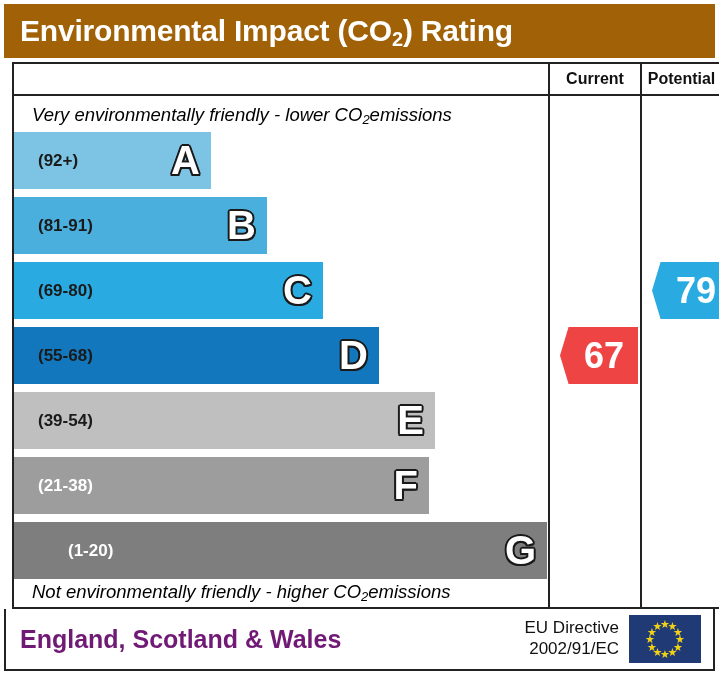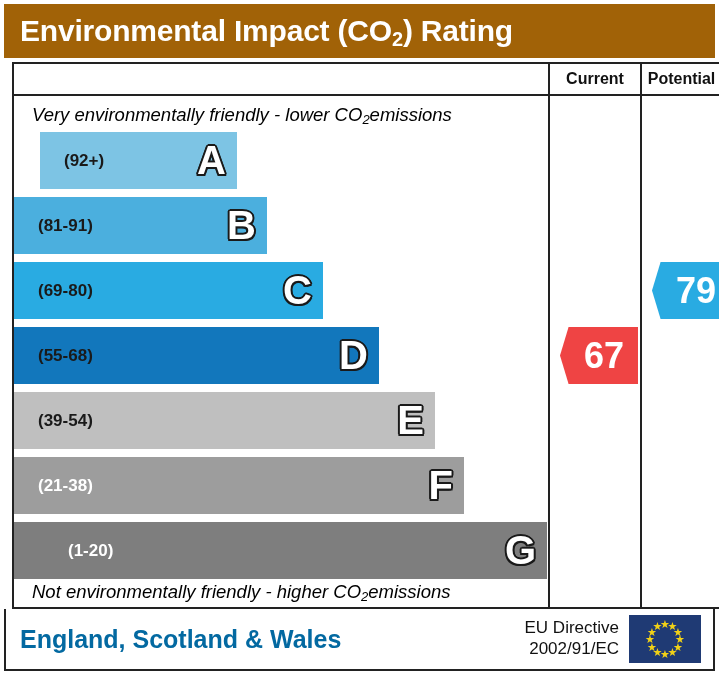--- a/index.html
+++ b/index.html
@@ -184,21 +184,21 @@
     height: 62px;
     border: 2px solid #222222;
     border-top: none;
     box-sizing: border-box;
     display: flex;
     align-items: center;
   }
   .footer-region {
     font-size: 25px;
     font-weight: bold;
-    color: #0369a1;
+    color: #701a75;
     padding-left: 14px;
     white-space: nowrap;
     flex: 1;
   }
   .footer-directive {
     font-size: 17px;
     color: #111111;
     line-height: 1.22;
     text-align: right;
     padding-right: 10px;
@@ -251,41 +251,41 @@
         <span> emissions</span>
       </div>
 
     <div class="caption bottom">
         <span>Not environmentally friendly - higher CO</span>
         <sub>2</sub>
         <span> emissions</span>
       </div>
 
     <div class="bars" id="bars">
-        <div class="bar" style="top: 0px; width: 197px; background: rgb(125, 196, 228); margin-left: 26px;">
+        <div class="bar" style="top: 0px; width: 197px; background: rgb(125, 196, 228);">
           <div class="bar-range" style="color: rgb(26, 26, 26);">(92+)</div>
           <div class="bar-letter">A</div>
         </div>
         <div class="bar" style="top: 65px; width: 253px; background: rgb(75, 175, 222);">
           <div class="bar-range" style="color: rgb(26, 26, 26);">(81-91)</div>
           <div class="bar-letter">B</div>
         </div>
         <div class="bar" style="top: 130px; width: 309px; background: rgb(41, 171, 226);">
           <div class="bar-range" style="color: rgb(26, 26, 26);">(69-80)</div>
           <div class="bar-letter">C</div>
         </div>
         <div class="bar" style="top: 195px; width: 365px; background: rgb(18, 119, 188);">
           <div class="bar-range" style="color: rgb(26, 26, 26);">(55-68)</div>
           <div class="bar-letter">D</div>
         </div>
         <div class="bar" style="top: 260px; width: 421px; background: rgb(191, 191, 191);">
           <div class="bar-range" style="color: rgb(26, 26, 26);">(39-54)</div>
           <div class="bar-letter">E</div>
         </div>
-        <div class="bar" style="top: 325px; width: 450px; background: rgb(157, 157, 157);">
+        <div class="bar" style="top: 325px; width: 415px; background: rgb(157, 157, 157);">
           <div class="bar-range" style="color: rgb(255, 255, 255);">(21-38)</div>
           <div class="bar-letter">F</div>
         </div>
         <div class="bar" style="top: 390px; width: 533px; background: rgb(126, 126, 126); padding-left: 30px;">
           <div class="bar-range" style="color: rgb(255, 255, 255);">(1-20)</div>
           <div class="bar-letter">G</div>
         </div>
       </div>
 
     <div class="arrow current" id="arrow-current" style="top: 263px; background: #ef4444;">

